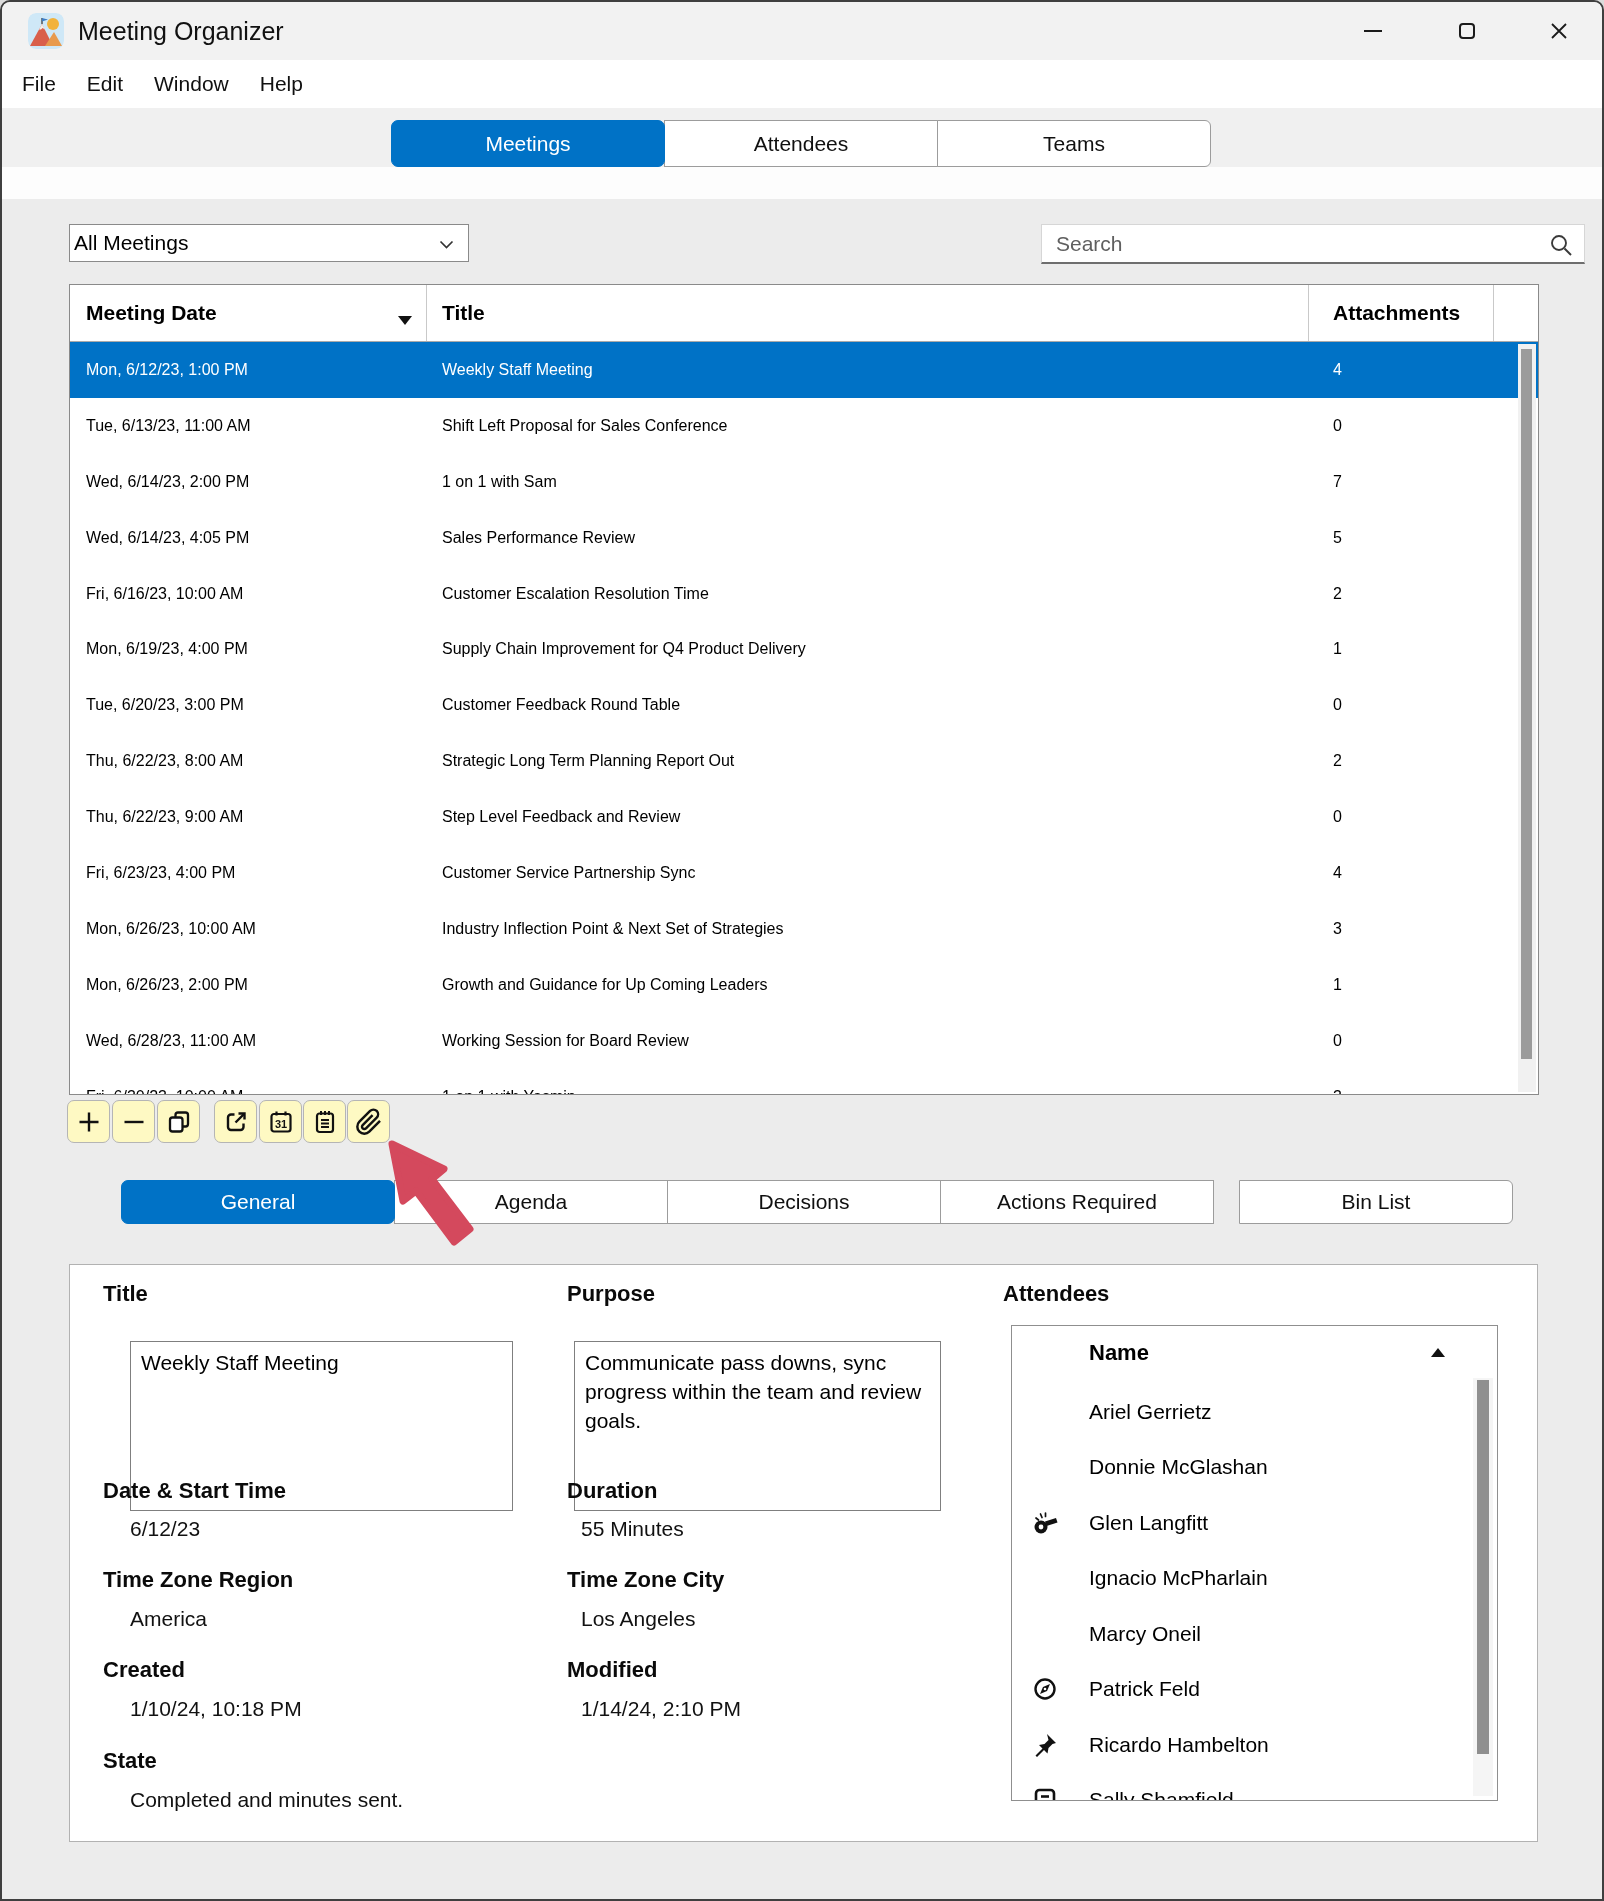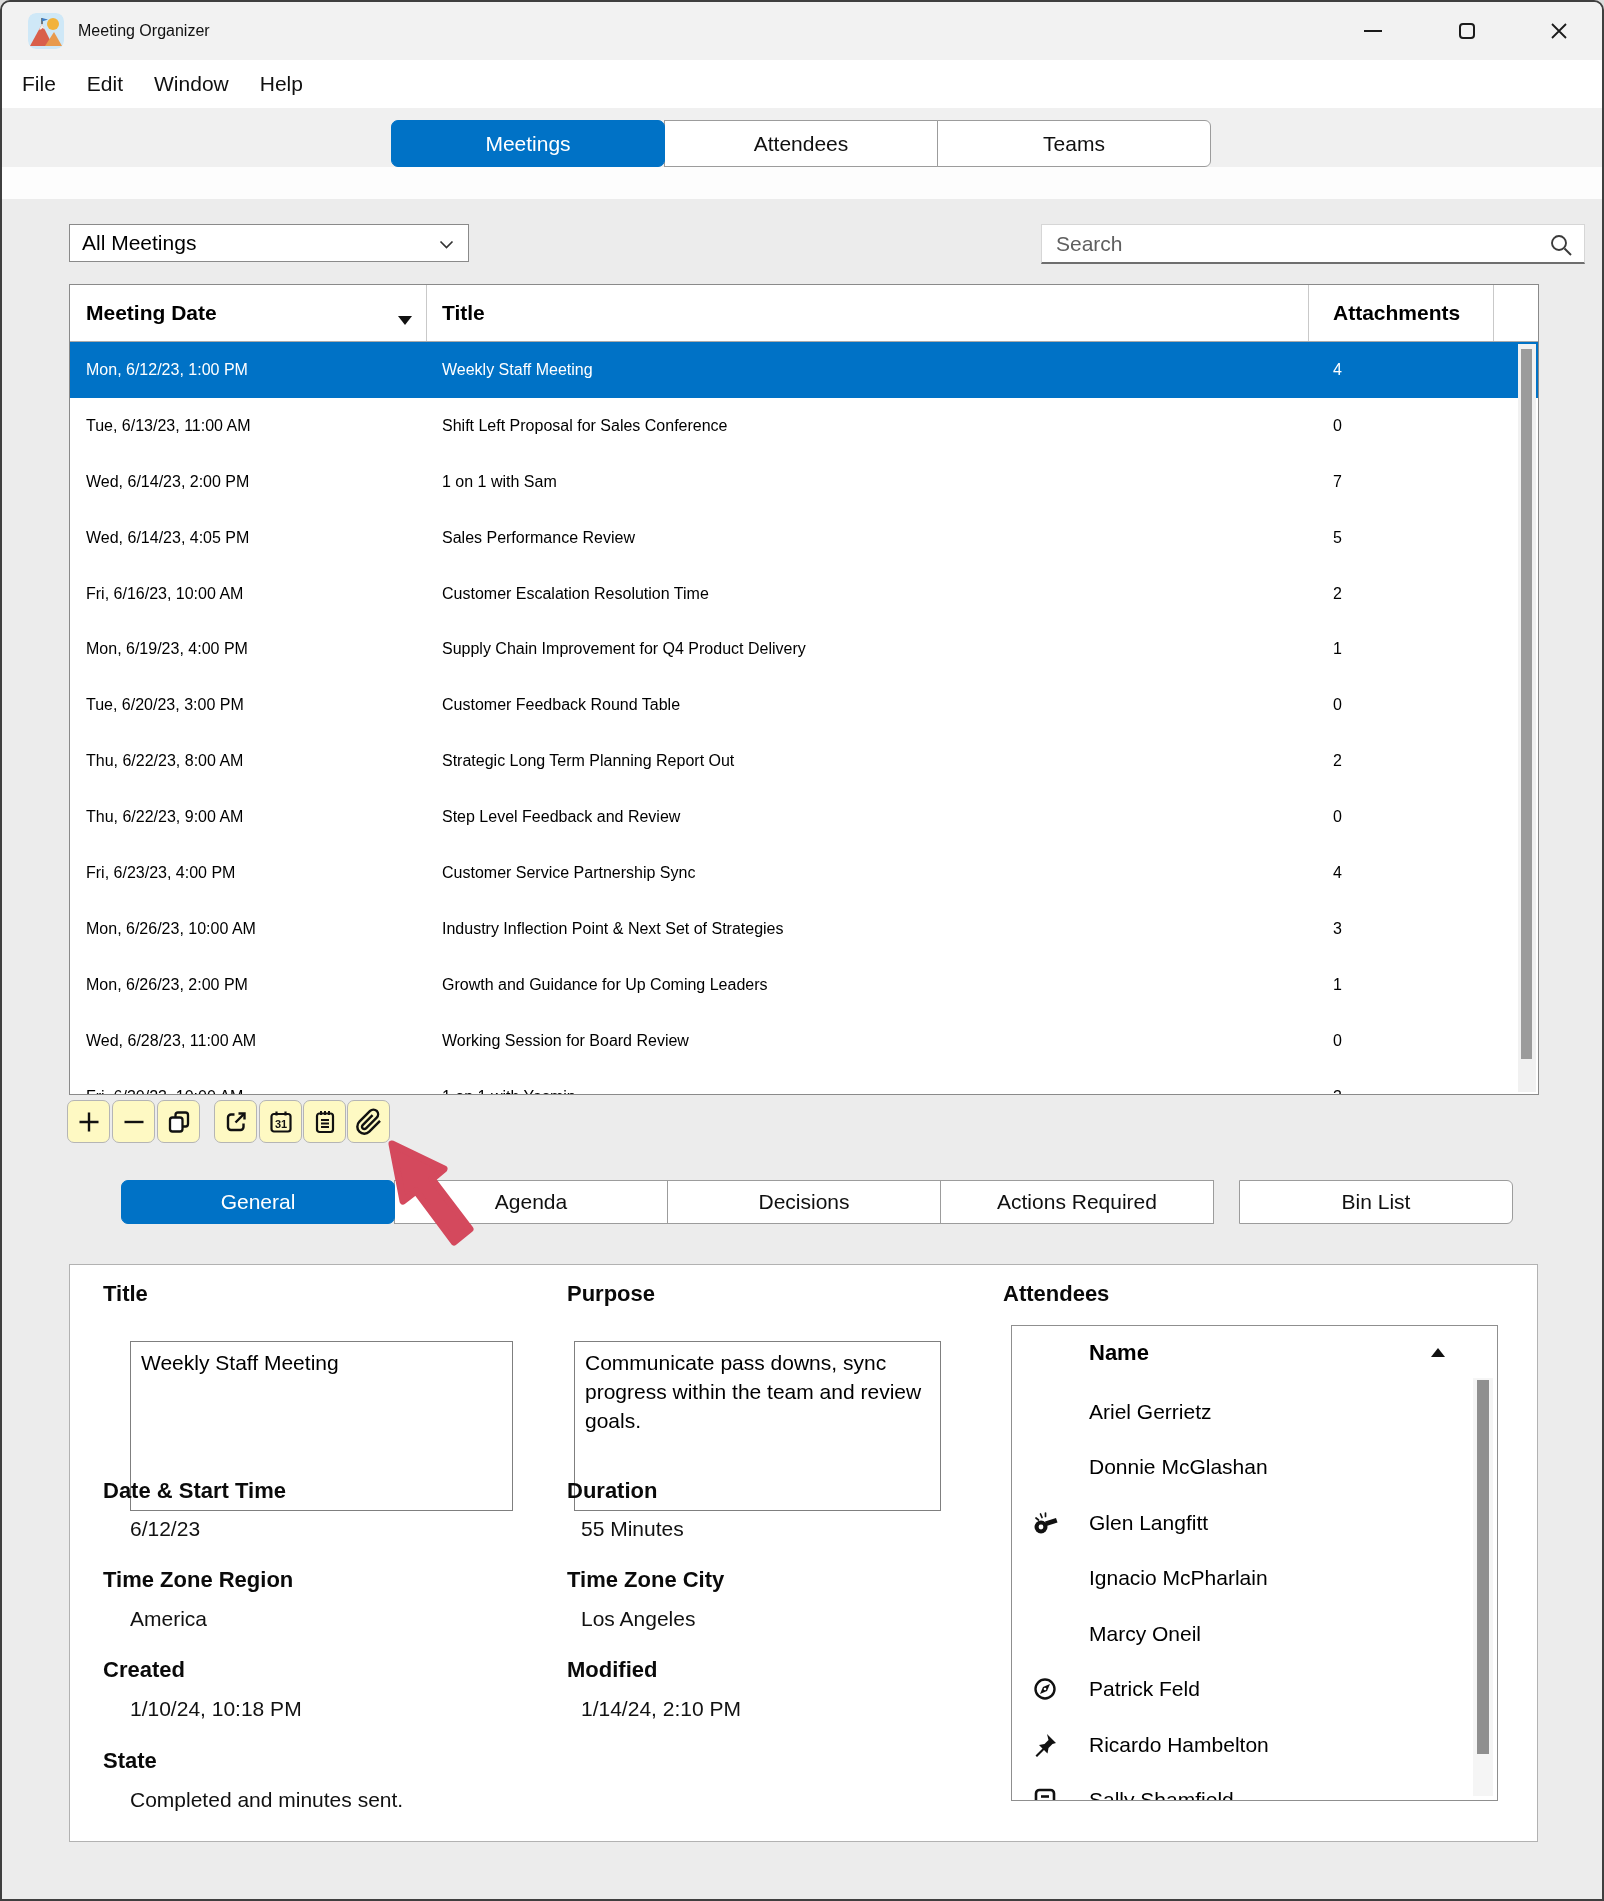--- a/index.html
+++ b/index.html
@@ -3,41 +3,41 @@
 <meta charset="utf-8">
 <style>
   * { margin:0; padding:0; box-sizing:border-box; }
   html,body { width:1604px; height:1901px; background:#dcdcdc; font-family:"Liberation Sans", sans-serif; }
   #window { position:absolute; left:0; top:0; width:1604px; height:1901px; background:#ececec;
             border:2px solid #3f3f3f; border-radius:10px 10px 0 0; overflow:hidden; }
 
   
   #titlebar { position:absolute; left:0; top:0; width:100%; height:58px; background:#f2f2f2; border-radius:8px 8px 0 0; }
   #app-icon { position:absolute; left:26px; top:11px; width:36px; height:36px; border-radius:8px; overflow:hidden; }
-  #window-title { position:absolute; left:76px; top:0; height:58px; line-height:58px; font-size:16px; color:#111; }
+  #window-title { position:absolute; left:76px; top:0; height:58px; line-height:58px; font-size:25px; color:#111; }
   .winctl { position:absolute; top:0; width:56px; height:58px; display:flex; align-items:center; justify-content:center; cursor:pointer; }
   #btn-min { left:1343px; } #btn-max { left:1437px; } #btn-close { left:1529px; }
   #btn-min .bar { width:18px; height:2px; background:#1b1b1b; }
   #btn-max .box { width:16px; height:16px; border:2px solid #1b1b1b; border-radius:4px; }
 
   #menubar { position:absolute; left:0; top:58px; width:100%; height:48px; background:#fff; padding-left:20px; display:flex; align-items:center; }
   .menu-item { font-size:21px; color:#101010; margin-right:31px; cursor:pointer; }
 
   #tabstrip { position:absolute; left:0; top:106px; width:100%; height:59px; background:#f0f0f0; }
   #white-band { position:absolute; left:0; top:165px; width:100%; height:32px; background:#fdfdfd; }
   #top-tabs { position:absolute; left:390px; top:118px; height:47px; display:flex; }
   .tab { width:274px; height:47px; line-height:45px; text-align:center; font-size:21px; color:#101010;
          background:#fff; border:1px solid #9c9c9c; margin-left:-1px; cursor:pointer; }
   .tab:first-child { border-radius:6px 0 0 6px; }
   .tab:last-child  { border-radius:0 6px 6px 0; }
   .tab.active { background:var(--accent); color:#fff; border-color:var(--accent); border-radius:7px; z-index:2; position:relative; }
 
   
   #filter-dropdown { position:absolute; left:67px; top:222px; width:400px; height:38px; background:#fff;
-                     border:1px solid #8a8a8a; font-size:21px; color:#000; line-height:36px; padding-left:12px; cursor:pointer; }
+                     border:1px solid #8a8a8a; font-size:21px; color:#000; line-height:36px; padding-left:4px; cursor:pointer; }
   #filter-chevron { position:absolute; right:14px; top:15px; }
   #search-box { position:absolute; left:1039px; top:222px; width:544px; height:40px; background:#fff;
                 border:1px solid #d6d6d6; border-bottom:2px solid #6e6e6e; }
   #search-input { position:absolute; left:0; top:0; width:100%; height:100%; border:none; outline:none;
                   font-family:"Liberation Sans",sans-serif; font-size:21px; color:#222; padding:0 44px 0 14px; background:transparent; }
   #search-input::placeholder { color:#5f5f5f; }
   #search-icon { position:absolute; right:10px; top:7px; }
 
   
   #meetings-table { position:absolute; left:67px; top:282px; width:1470px; height:811px; background:#fff; border:1px solid #8a8a8a; }

